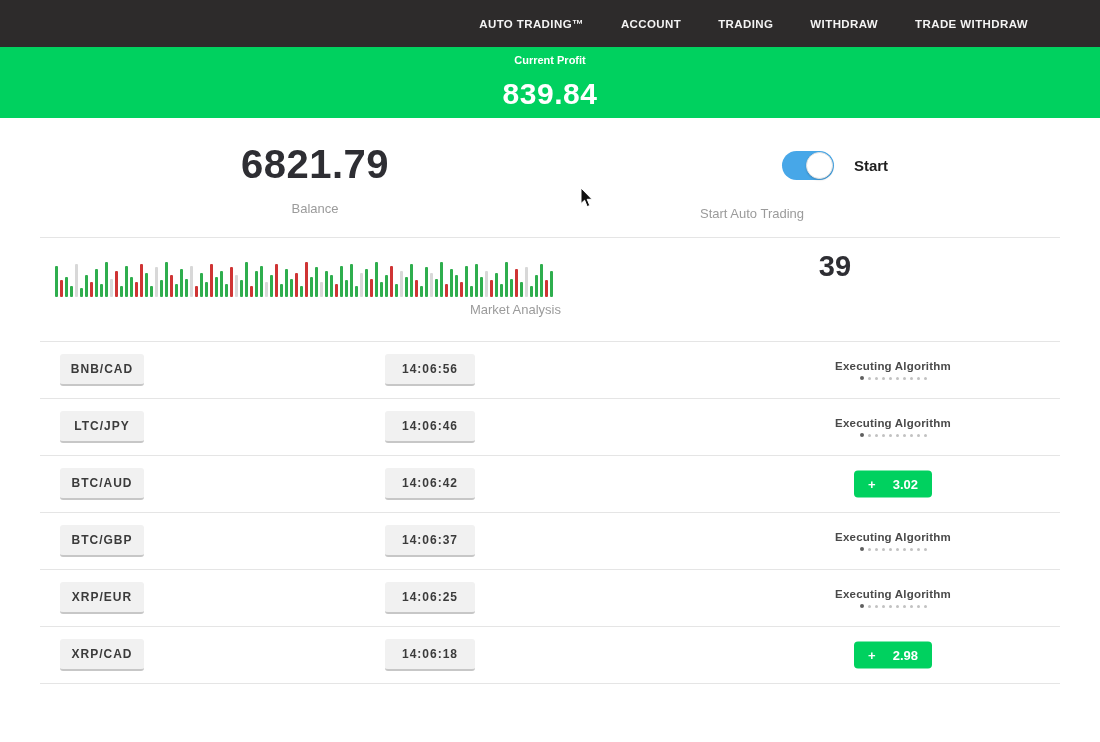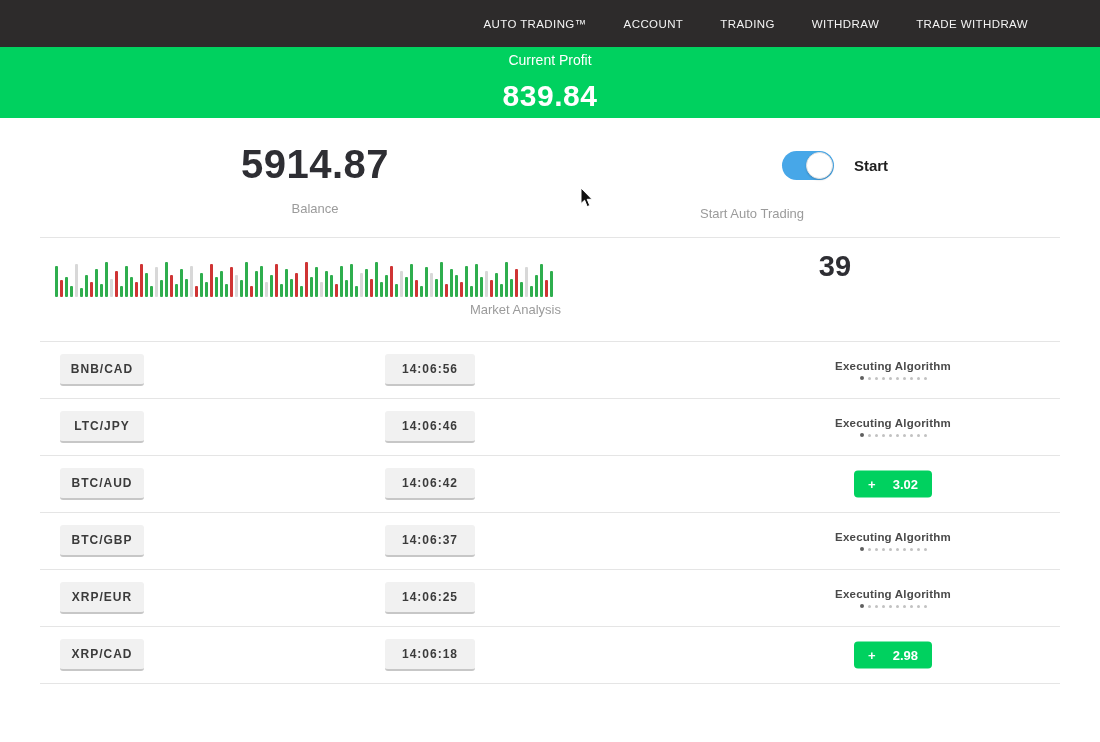--- a/index.html
+++ b/index.html
@@ -4,28 +4,28 @@
 <style>
   * { margin:0; padding:0; box-sizing:border-box; }
   html,body { width:1100px; height:742px; }
   body { font-family:"Liberation Sans", sans-serif; background:#fff; overflow:hidden; }
   .app { position:relative; width:1100px; height:742px; background:#fff; }
 
   
   .topnav { position:absolute; top:0; left:0; right:0; height:47px;
     background:var(--nav-bg,#2d2b2b); display:flex; align-items:center;
     justify-content:flex-end; gap:37px; padding-right:72px; }
-  .topnav a { color:#f4f4f4; font-size:11.5px; font-weight:400; letter-spacing:.4px;
+  .topnav a { color:#f4f4f4; font-size:11.5px; font-weight:700; letter-spacing:.4px;
     text-decoration:none; cursor:pointer; white-space:nowrap; }
 
   
   .banner { position:absolute; top:47px; left:0; right:0; height:71px;
     background:var(--green,#00d15f); display:flex; flex-direction:column;
     align-items:center; justify-content:center; color:#fff; }
-  .banner .label { font-size:14px; font-weight:400; margin-bottom:11px; }
+  .banner .label { font-size:11px; font-weight:700; margin-bottom:11px; }
   .banner .value { font-size:30px; font-weight:700; letter-spacing:.5px; }
 
   
   .sec1 { position:absolute; top:118px; left:0; right:0; height:119px; }
   .balance { position:absolute; left:120px; width:390px; top:24px; text-align:center; }
   .balance .num { font-size:40px; font-weight:700; color:#2e2e33; letter-spacing:.5px; }
   .balance .lbl { margin-top:14px; font-size:13px; color:#9b9b9b; }
   .toggle-group { position:absolute; left:700px; width:270px; top:33px;
     display:flex; align-items:center; justify-content:center; gap:20px; }
   .toggle { position:relative; width:52px; height:29px; border-radius:15px;
@@ -88,21 +88,21 @@
     <a>TRADE WITHDRAW</a>
   </nav>
 
   <header class="banner">
     <div class="label">Current Profit</div>
     <div class="value">839.84</div>
   </header>
 
   <section class="sec1">
     <div class="balance">
-      <div class="num">5914.87</div>
+      <div class="num">6821.79</div>
       <div class="lbl">Balance</div>
     </div>
     <div class="toggle-group">
       <div class="toggle" role="switch" aria-checked="true">
         <div class="knob"></div>
       </div>
       <span class="tlabel">Start</span>
     </div>
     <div class="toggle-sub">Start Auto Trading</div>
   </section>

